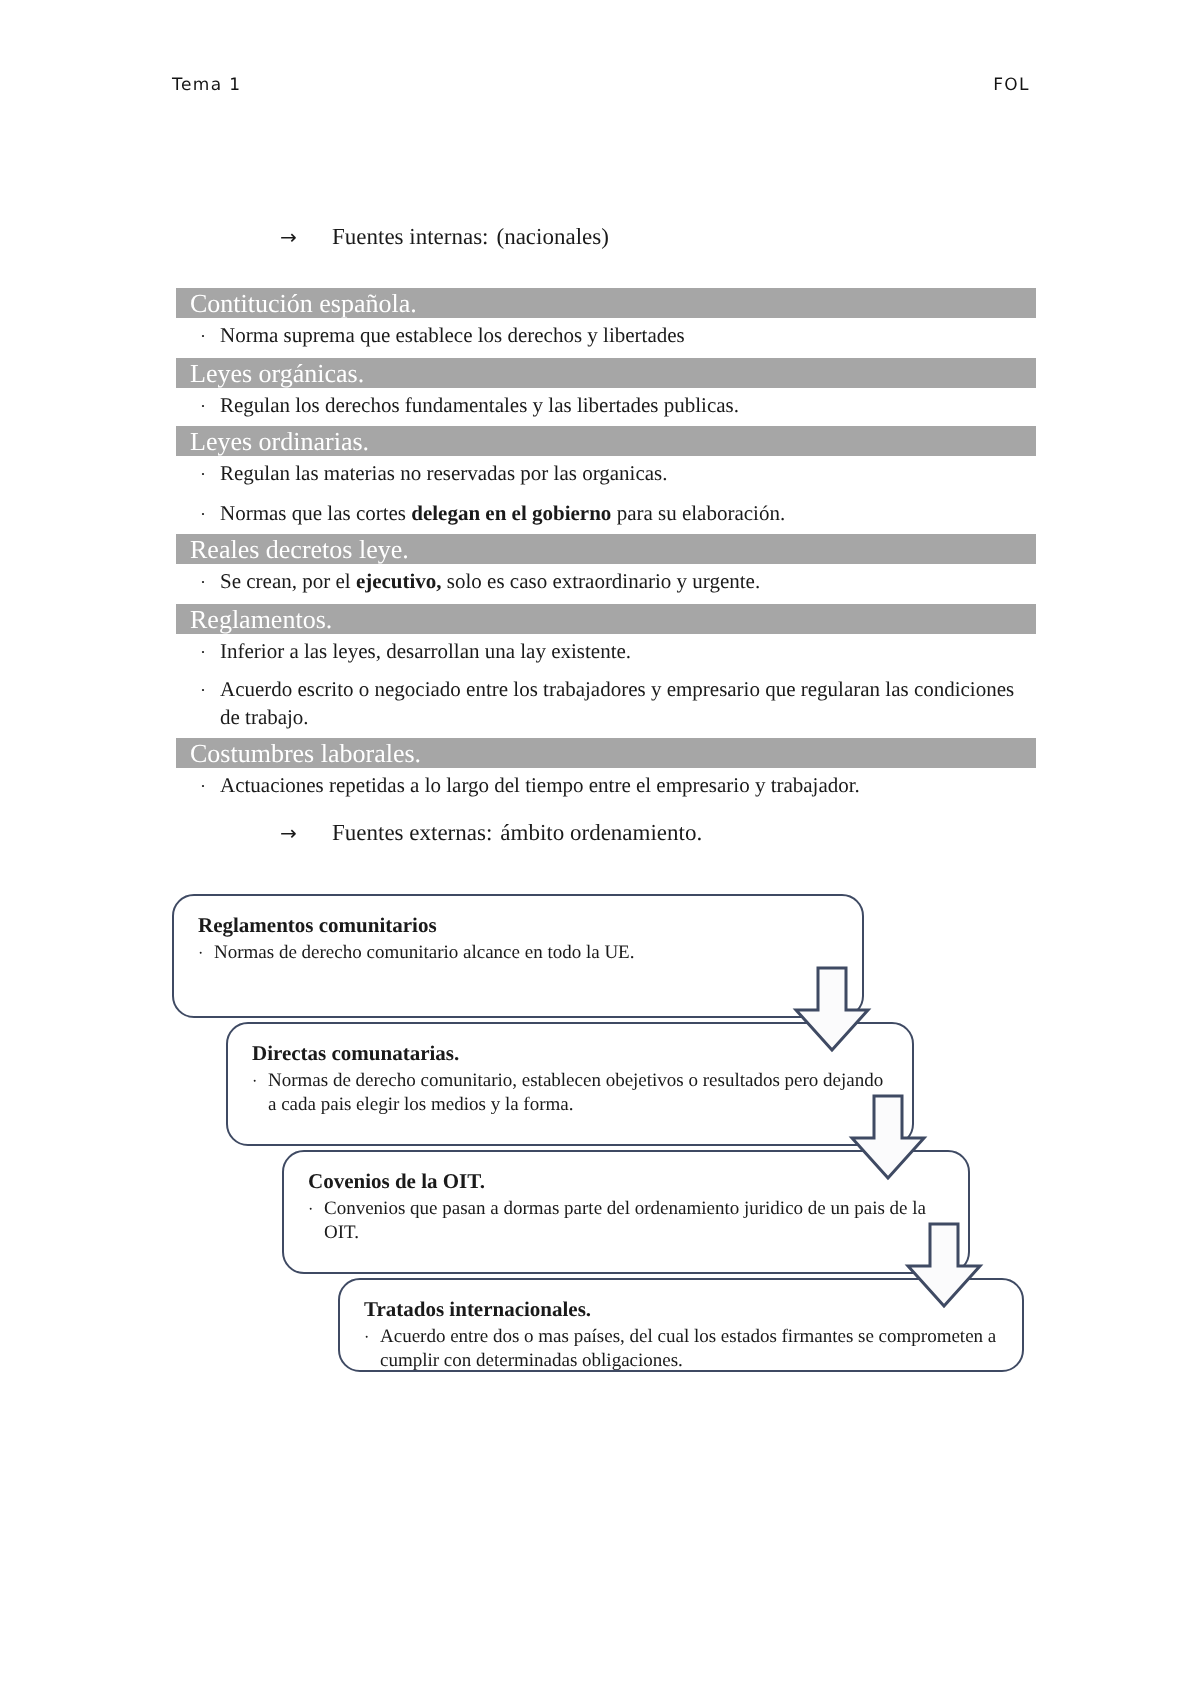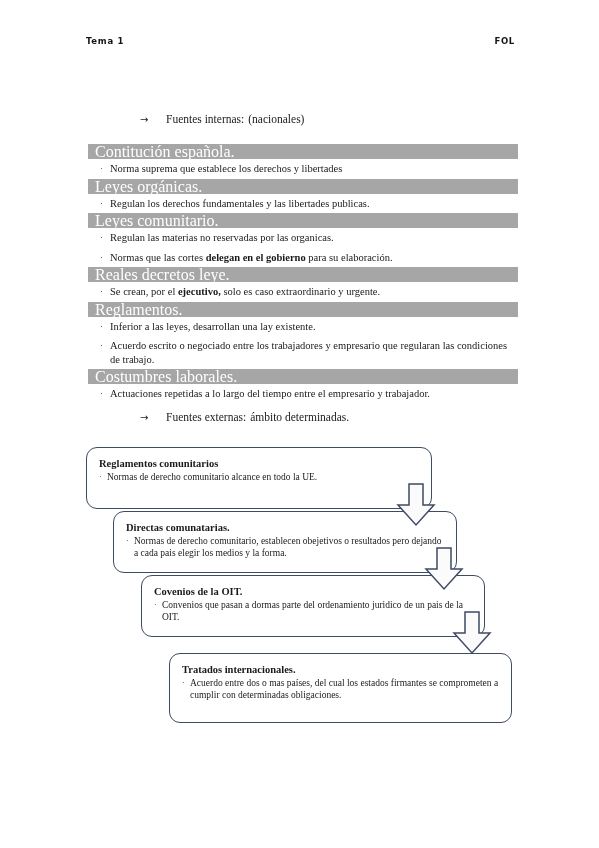--- a/index.html
+++ b/index.html
@@ -24,23 +24,23 @@
 
   
   .runhead {
     position: absolute;
     top: 36px;
     left: 86px;
     right: 84px;
     height: 14px;
     display: flex;
     justify-content: space-between;
-    align-items: flex-start;
+    align-items: center;
     font-family: "DejaVu Sans", sans-serif;
-    font-weight: bold;
+    font-weight: normal;
     font-size: 8.5px;
     letter-spacing: 0.7px;
     color: #141414;
   }
 
   
   .lead {
     position: absolute;
     left: 140px;
     display: flex;
@@ -65,21 +65,21 @@
   
   .barstack {
     position: absolute;
     left: 88px;
     top: 144px;
     width: 430px;
   }
   .bar {
     background: #a6a6a6;
     color: #ffffff;
-    font-size: 16px;
+    font-size: 13px;
     line-height: 13px;
     padding: 1px 0 1px 7px;
     height: 13px;
     overflow: hidden;
   }
   .barbody {
     font-size: 10.5px;
     line-height: 13.5px;
     padding: 3px 4px 3px 22px;
     position: relative;
@@ -160,21 +160,21 @@
     <div class="bar">Contitución española.</div>
     <div class="barbody">
       <span class="bul">·</span><span>Norma suprema que establece los derechos y libertades</span><b></b><span></span>
     </div>
 
     <div class="bar">Leyes orgánicas.</div>
     <div class="barbody">
       <span class="bul">·</span><span>Regulan los derechos fundamentales y las libertades publicas.</span><b></b><span></span>
     </div>
 
-    <div class="bar">Leyes comunitario.</div>
+    <div class="bar">Leyes ordinarias.</div>
     <div class="barbody">
       <span class="bul">·</span><span>Regulan las materias no reservadas por las organicas.</span><b></b><span></span>
     </div>
 
     <div class="barbody">
       <span class="bul">·</span><span>Normas que las cortes </span><b>delegan en el gobierno</b><span> para su elaboración.</span>
     </div>
 
     <div class="bar">Reales decretos leye.</div>
     <div class="barbody">
@@ -193,21 +193,21 @@
     <div class="bar">Costumbres laborales.</div>
     <div class="barbody">
       <span class="bul">·</span><span>Actuaciones repetidas a lo largo del tiempo entre el empresario y trabajador.</span><b></b><span></span>
     </div>
 
   </div>
 
   <div class="lead lead-externas">
     <span class="arrow">→</span>
     <span class="strong">Fuentes externas:</span>
-    <span>ámbito determinadas.</span>
+    <span>ámbito ordenamiento.</span>
   </div>
 
   <div class="flow">
 
     <div class="fbox" style="left:86px; top:447px; width:346px; height:62px;">
       <div class="inner">
         <div class="ftitle">Reglamentos comunitarios</div>
         <div class="fbody">
           <span class="bul">·</span><span>Normas de derecho comunitario alcance en todo la UE.</span>
         </div>
@@ -225,21 +225,21 @@
 
     <div class="fbox" style="left:141px; top:575px; width:344px; height:62px;">
       <div class="inner">
         <div class="ftitle">Covenios de la OIT.</div>
         <div class="fbody">
           <span class="bul">·</span><span>Convenios que pasan a dormas parte del ordenamiento juridico de un pais de la OIT.</span>
         </div>
       </div>
     </div>
 
-    <div class="fbox" style="left:169px; top:653px; width:343px; height:70px;">
+    <div class="fbox" style="left:169px; top:639px; width:343px; height:47px;">
       <div class="inner">
         <div class="ftitle">Tratados internacionales.</div>
         <div class="fbody">
           <span class="bul">·</span><span>Acuerdo entre dos o mas países, del cual los estados firmantes se comprometen a cumplir con determinadas obligaciones.</span>
         </div>
       </div>
     </div>
 
     <div class="farrow" style="left:396px; top:483px;">
       <svg viewBox="0 0 40 44" preserveAspectRatio="none">

